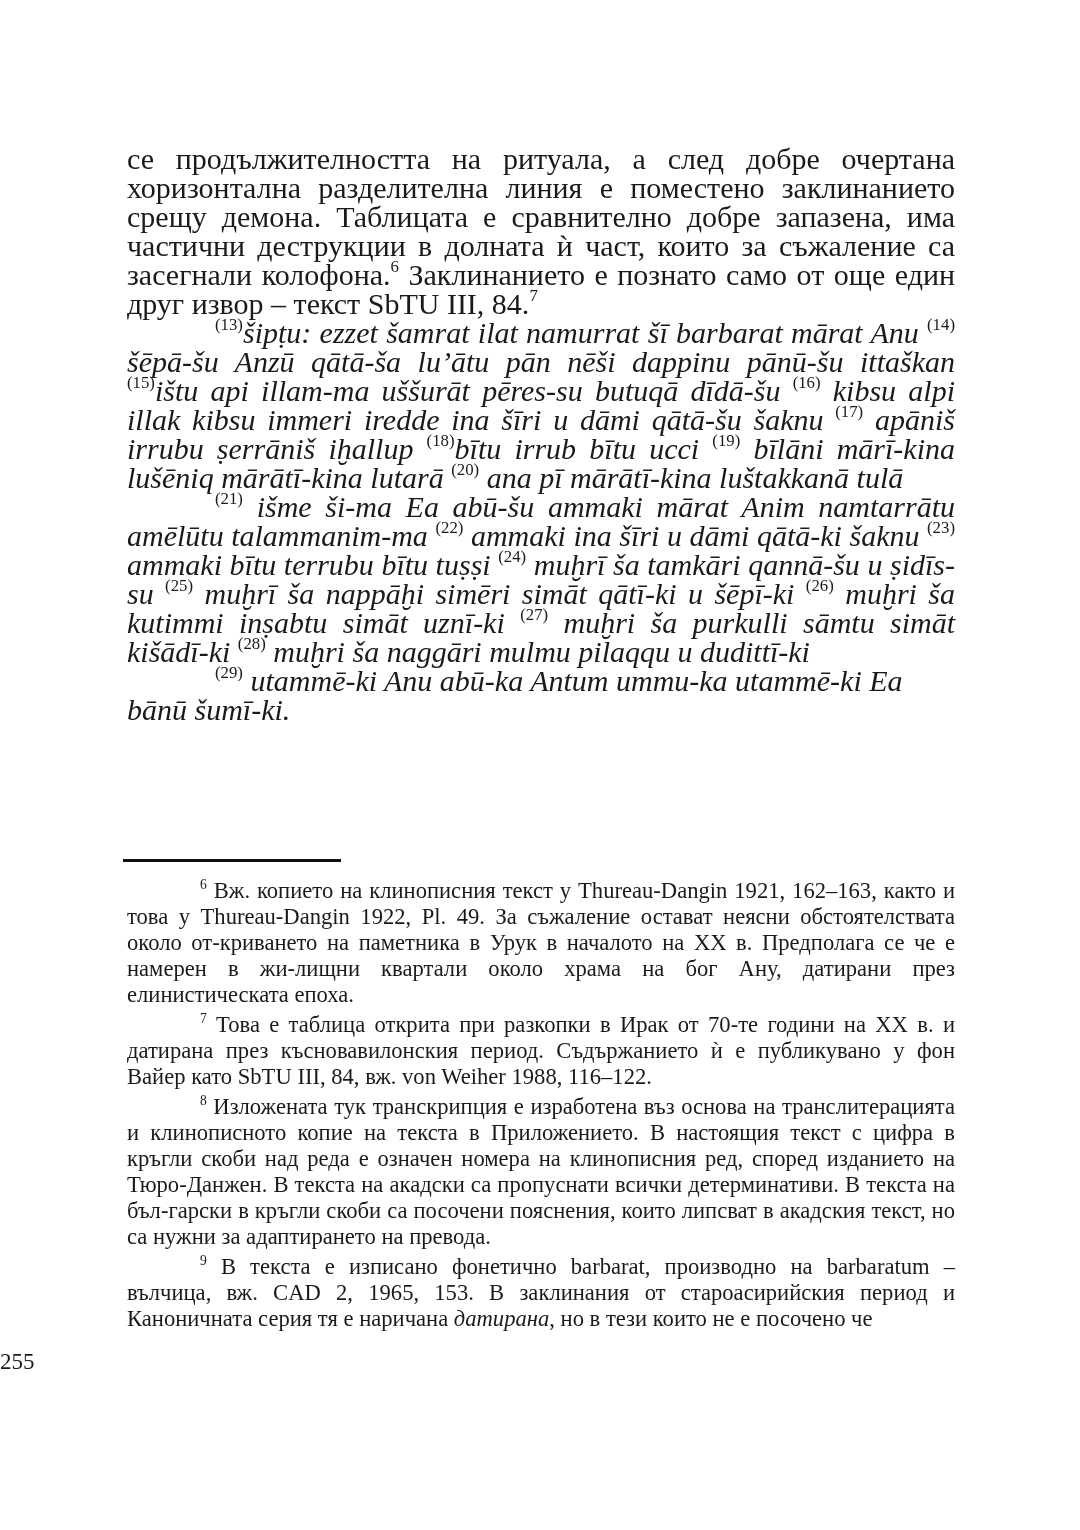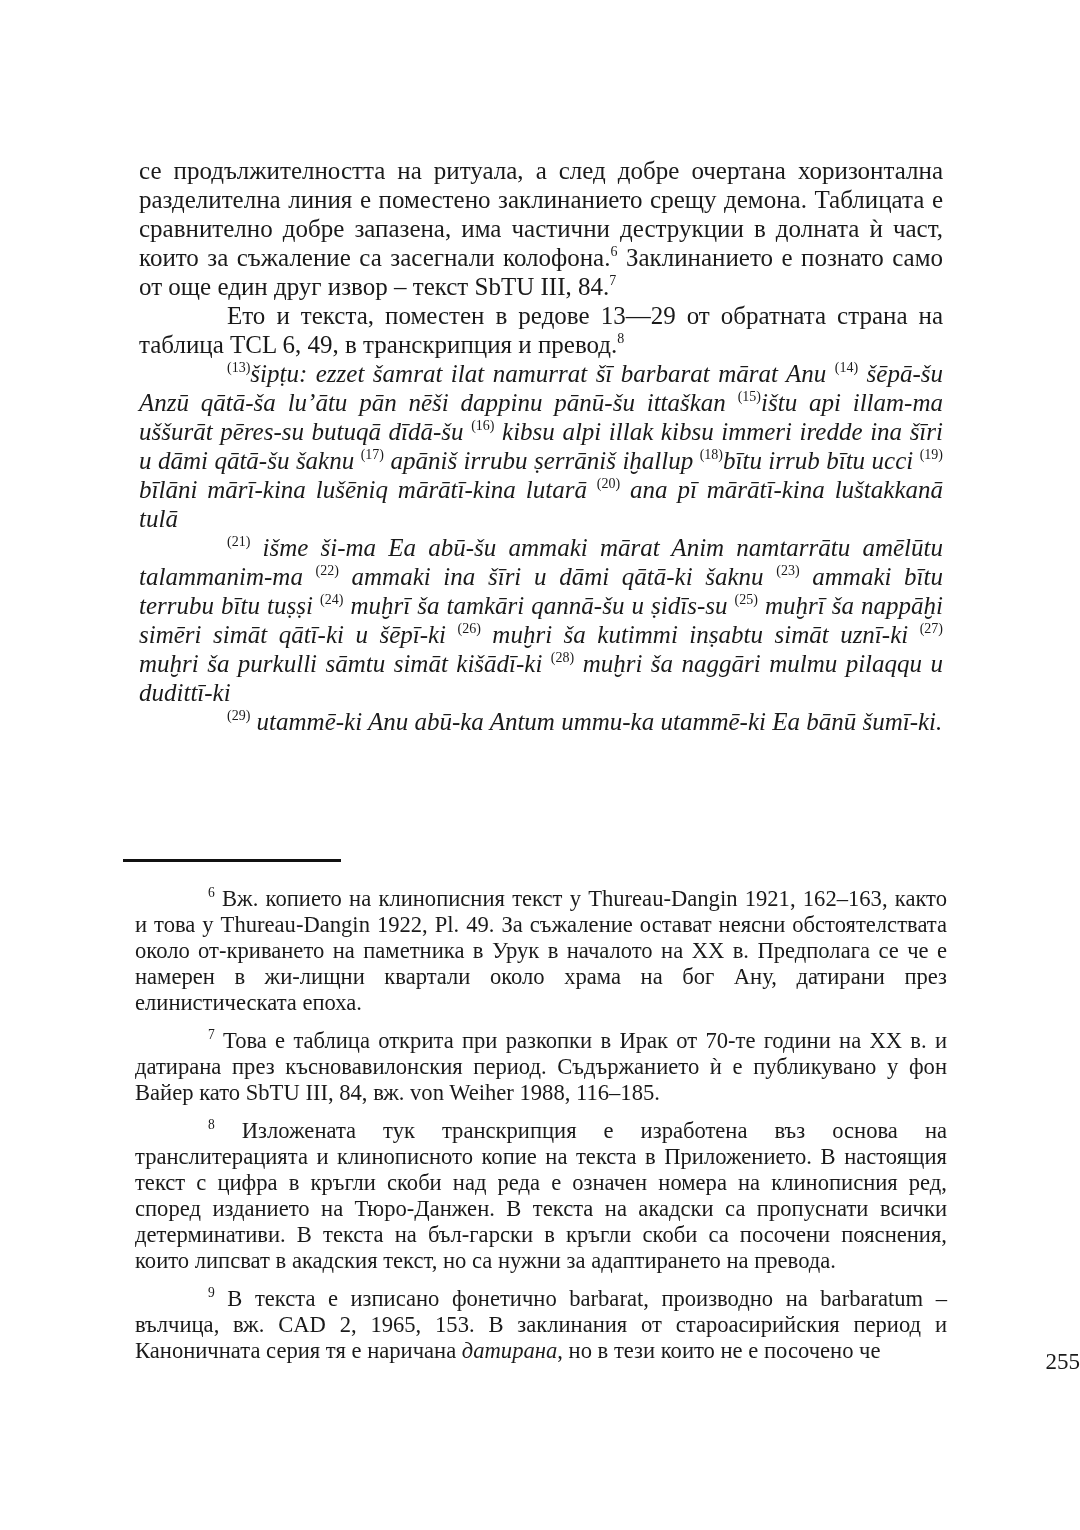--- a/index.html
+++ b/index.html
@@ -1,48 +1,47 @@
 <!DOCTYPE html>
 <html><head>
 <meta charset="utf-8">
 <style>
   html, body { margin: 0; padding: 0; background: #ffffff; }
   body { width: 1080px; height: 1530px; position: relative; overflow: hidden; color: #1a1a1a;
          font-family: "Liberation Serif", serif; }
   .page { position: absolute; left: 123px; top: 140px; width: 836px; }
-  .body-text { font-size: 25px; line-height: 29px; text-align: justify; margin: 16px; }
+  .body-text { font-size: 30px; line-height: 29px; text-align: justify; margin: 4px; }
   .body-text p { margin: 0; text-align: justify; }
   .indent { text-indent: 88px; }
   .akk { font-style: italic; }
   sup, .ln { font-size: 0.56em; vertical-align: 0; position: relative; top: -0.75em; line-height: 0; font-style: normal; }
   .fnref { font-size: 0.56em; position: relative; top: -0.75em; line-height: 0; }
   .rule { position: absolute; left: 123px; top: 859px; width: 218px; height: 2.5px; background: #111; }
   .footnotes { position: absolute; left: 123px; top: 874px; width: 836px; font-size: 22.6px; line-height: 26px; }
-  .footnotes p { margin: 12px; text-align: justify; text-indent: 73px; }
+  .footnotes p { margin: 4px; text-align: justify; text-indent: 73px; }
   .fn-num { font-size: 0.6em; position: relative; top: -0.65em; line-height: 0; }
-  .page-number { position: absolute; left: 0; width: 1080px; top: 1349px; text-align: right; font-size: 23px; }
+  .page-number { position: absolute; left: 0; width: 1080px; top: 1349px; text-align: left; font-size: 23px; }
 </style>
 </head>
 <body>
 
 <div class="page">
   <div class="body-text">
     <p><span>се продължителността на ритуала, а след добре очертана хоризонтална разделителна линия е поместено заклинанието срещу демона. Таблицата е сравнително добре запазена, има частични деструкции в долната ѝ част, които за съжаление са засегнали колофона.</span><span class="fnref">6</span><span> Заклинанието е познато само от още един друг извор – текст SbTU III, 84.</span><span class="fnref">7</span></p>
 
-    <p class="indent"><span>Ето и текста, поместен в редове 13—29 от обратната страна на таблица TCL 6, 49, в транскрипция и превод.</span><span class="fnref">8</span></p>
 
     <p class="indent akk" id="akk1"><span class="ln">(13)</span><span>šipṭu: ezzet šamrat ilat namurrat šī barbarat mārat Anu </span><span class="ln">(14)</span><span> šēpā-šu Anzū qātā-ša lu’ātu pān nēši dappinu pānū-šu ittaškan </span><span class="ln">(15)</span><span>ištu api illam-ma uššurāt pēres-su butuqā dīdā-šu </span><span class="ln">(16)</span><span> kibsu alpi illak kibsu immeri iredde ina šīri u dāmi qātā-šu šaknu </span><span class="ln">(17)</span><span> apāniš irrubu ṣerrāniš iḫallup </span><span class="ln">(18)</span><span>bītu irrub bītu ucci </span><span class="ln">(19)</span><span> bīlāni mārī-kina lušēniq mārātī-kina lutarā </span><span class="ln">(20)</span><span> ana pī mārātī-kina luštakkanā tulā</span></p>
     <p class="indent akk" id="akk2"><span class="ln">(21)</span><span> išme ši-ma Ea abū-šu ammaki mārat Anim namtarrātu amēlūtu talammanim-ma </span><span class="ln">(22)</span><span> ammaki ina šīri u dāmi qātā-ki šaknu </span><span class="ln">(23)</span><span> ammaki bītu terrubu bītu tuṣṣi </span><span class="ln">(24)</span><span> muḫrī ša tamkāri qannā-šu u ṣidīs-su </span><span class="ln">(25)</span><span> muḫrī ša nappāḫi simēri simāt qātī-ki u šēpī-ki </span><span class="ln">(26)</span><span> muḫri ša kutimmi inṣabtu simāt uznī-ki </span><span class="ln">(27)</span><span> muḫri ša purkulli sāmtu simāt kišādī-ki </span><span class="ln">(28)</span><span> muḫri ša naggāri mulmu pilaqqu u dudittī-ki</span></p>
     <p class="indent akk" id="akk3" style="text-align:left;"><span class="ln">(29)</span><span> utammē-ki Anu abū-ka Antum ummu-ka utammē-ki Ea bānū šumī-ki.</span></p>
 
   </div>
 </div>
 
 <div class="rule"></div>
 
 <div class="footnotes">
   <p><span class="fn-num">6</span><span> Вж. копието на клинописния текст у Thureau-Dangin 1921, 162–163, както и това у Thureau-Dangin 1922, Pl. 49. За съжаление остават неясни обстоятелствата около от-криването на паметника в Урук в началото на XX в. Предполага се че е намерен в жи-лищни квартали около храма на бог Ану, датирани през елинистическата епоха.</span></p>
-  <p><span class="fn-num">7</span><span> Това е таблица открита при разкопки в Ирак от 70-те години на XX в. и датирана през късновавилонския период. Съдържанието ѝ е публикувано у фон Вайер като SbTU III, 84, вж. von Weiher 1988, 116–185.</span></p>
+  <p><span class="fn-num">7</span><span> Това е таблица открита при разкопки в Ирак от 70-те години на XX в. и датирана през късновавилонския период. Съдържанието ѝ е публикувано у фон Вайер като SbTU III, 84, вж. von Weiher 1988, 116–122.</span></p>
   <p><span class="fn-num">8</span><span> Изложената тук транскрипция е изработена въз основа на транслитерацията и клинописното копие на текста в Приложението. В настоящия текст с цифра в кръгли скоби над реда е означен номера на клинописния ред, според изданието на Тюро-Данжен. В текста на акадски са пропуснати всички детерминативи. В текста на бъл-гарски в кръгли скоби са посочени пояснения, които липсват в акадския текст, но са нужни за адаптирането на превода.</span></p>
   <p><span class="fn-num">9</span><span> В текста е изписано фонетично barbarat, производно на barbaratum – вълчица, вж. CAD 2, 1965, 153. В заклинания от староасирийския период и Каноничната серия тя е наричана </span><i>датирана</i><span>, но в тези които не е посочено че</span></p>
 </div>
 
 <div class="page-number">255</div>
 
 </body></html>

